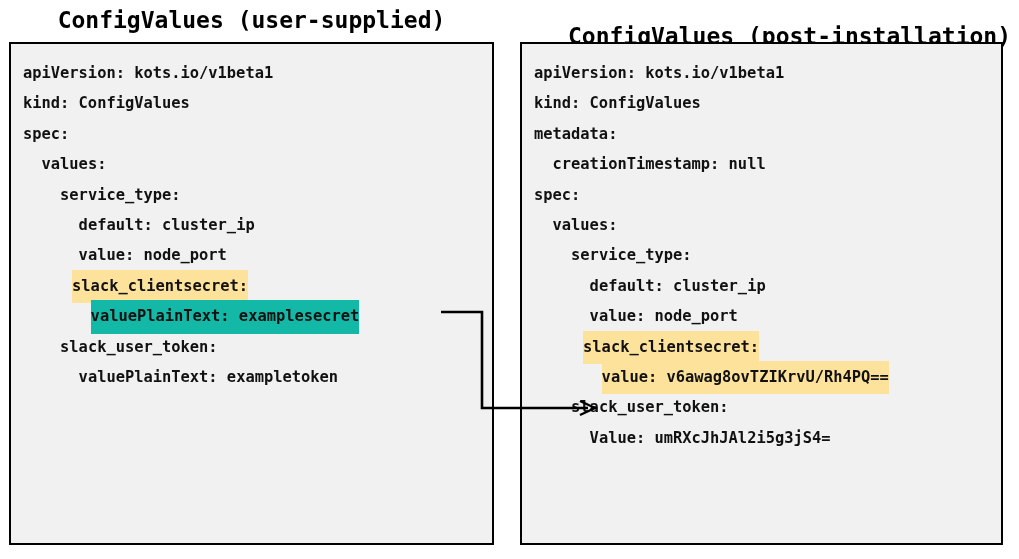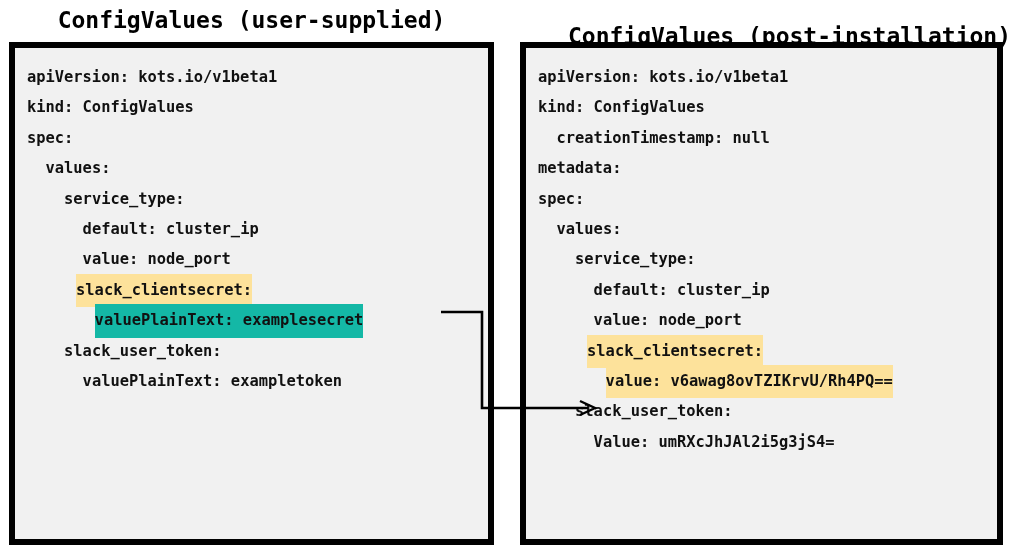--- a/index.html
+++ b/index.html
@@ -39,21 +39,21 @@
   }
   #title-left  { left: 9px;   width: 485px; }
   #title-right { left: 548px; width: 483px; margin-top: 16px; }
 
   
   .panel {
     position: absolute;
     top: 42px;
     height: 503px;
     background: #f1f1f1;
-    border: 6px solid #404040;
+    border: 2px solid #404040;
     box-sizing: border-box;
     overflow: hidden;
   }
   #panel-left  { left: 9px;   width: 485px; }
   #panel-right { left: 520px; width: 483px; }
 
   
   .code-body {
     position: absolute;
     left: 0; top: 0;
@@ -113,22 +113,22 @@
         <div class="code-line hl"><span>      </span><span class="seg" style="background: #14b8a6;">valuePlainText: examplesecret</span></div>
         <div class="code-line"><span>    </span><span class="seg">slack_user_token:</span></div>
         <div class="code-line"><span>      </span><span class="seg">valuePlainText: exampletoken</span></div>
       </div>
   </div>
 
   <div class="panel" id="panel-right" style="background: rgb(241, 241, 241); border-color: rgb(0, 0, 0);">
     <div class="code-body" id="code-right">
         <div class="code-line"><span class="seg">apiVersion: kots.io/v1beta1</span></div>
         <div class="code-line"><span class="seg">kind: ConfigValues</span></div>
+        <div class="code-line"><span class="seg">metadata:</span></div>
         <div class="code-line"><span>  </span><span class="seg">creationTimestamp: null</span></div>
-        <div class="code-line"><span class="seg">metadata:</span></div>
         <div class="code-line"><span class="seg">spec:</span></div>
         <div class="code-line"><span>  </span><span class="seg">values:</span></div>
         <div class="code-line"><span>    </span><span class="seg">service_type:</span></div>
         <div class="code-line"><span>      </span><span class="seg">default: cluster_ip</span></div>
         <div class="code-line"><span>      </span><span class="seg">value: node_port</span></div>
         <div class="code-line hl"><span>    </span><span class="seg" style="background: rgb(253, 226, 155);">slack_clientsecret:</span></div>
         <div class="code-line hl"><span>      </span><span class="seg" style="background: rgb(253, 226, 155);">value: v6awag8ovTZIKrvU/Rh4PQ==</span></div>
         <div class="code-line"><span>    </span><span class="seg">slack_user_token:</span></div>
         <div class="code-line"><span>      </span><span class="seg">Value: umRXcJhJAl2i5g3jS4=</span></div>
       </div>

